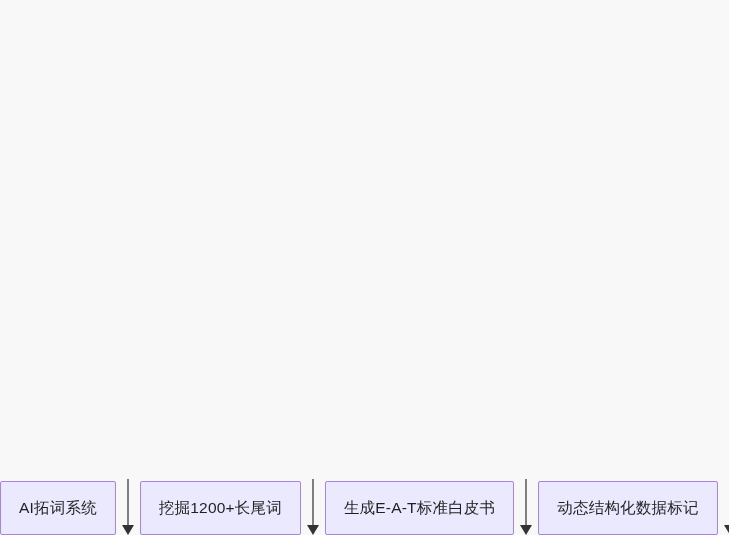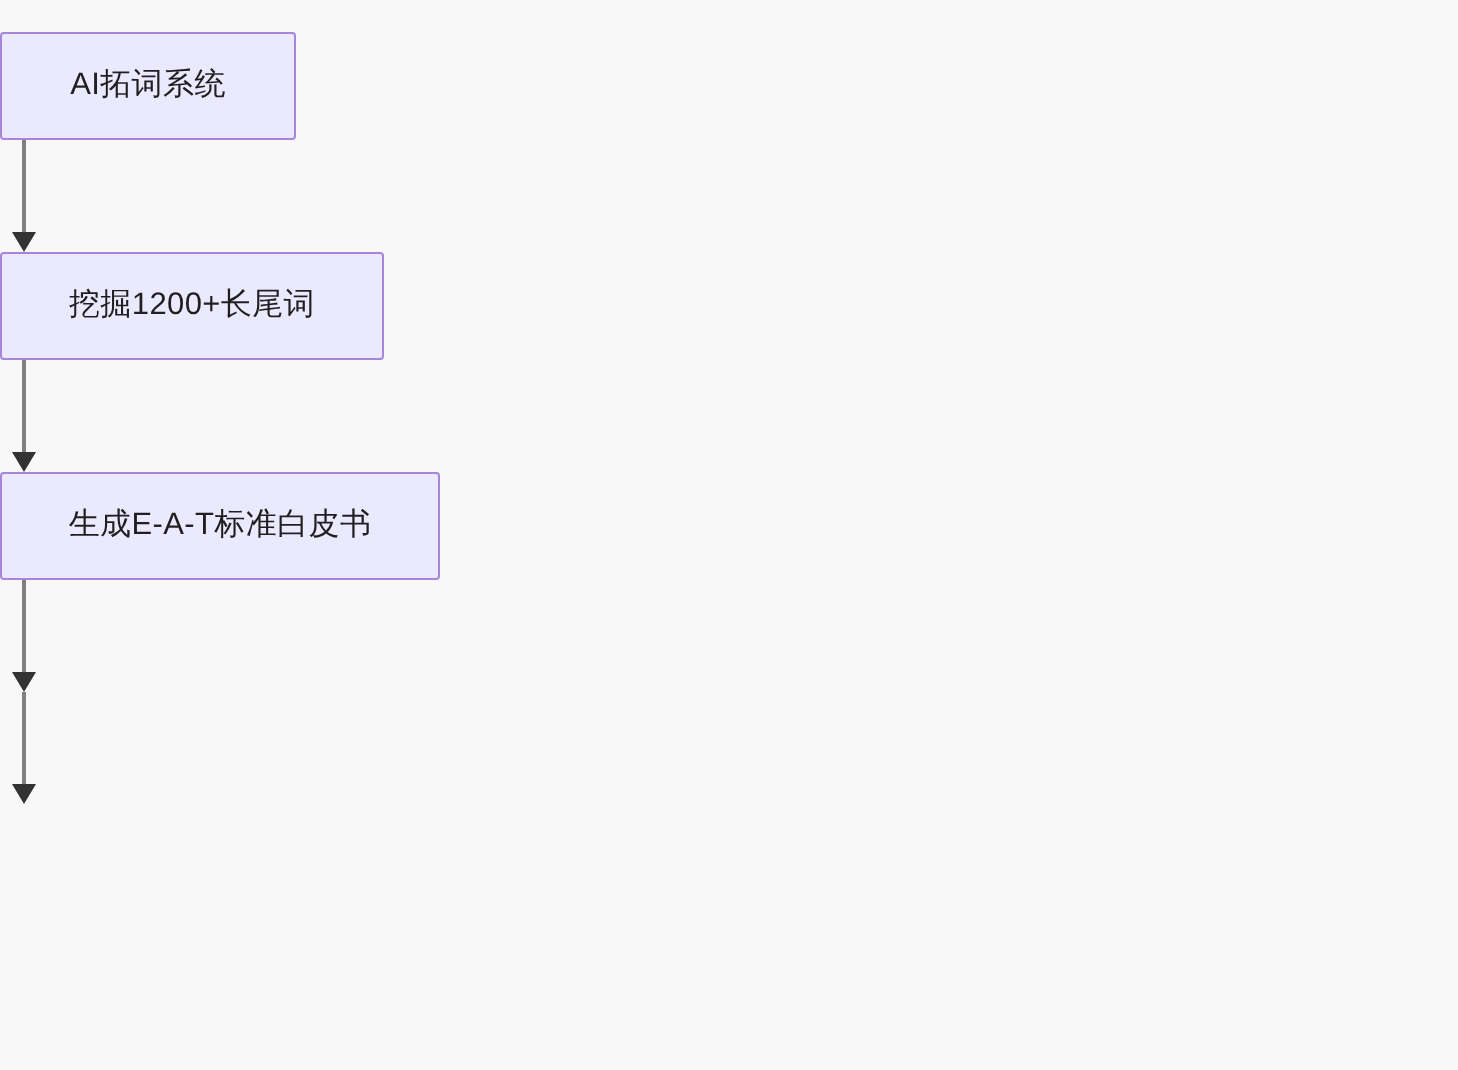--- a/index.html
+++ b/index.html
@@ -21,22 +21,22 @@
     background: #f8f8f8;
   }
 
   .flow-column {
     position: absolute;
     left: 0;
     top: 0;
     width: 729px;
     height: 535px;
     display: flex;
-    flex-direction: column;
-    align-items: flex-start;
+    flex-direction: row;
+    align-items: flex-end;
   }
 
   .node {
     box-sizing: border-box;
     background: #ebe9fd;
     border: 1.6px solid #a884dd;
     border-radius: 2px;
     height: 54px;
     display: flex;
     align-items: center;
@@ -49,21 +49,21 @@
   .node-label {
     font-size: 15.5px;
     line-height: 1.2;
     color: #1f1f20;
     white-space: nowrap;
     letter-spacing: 0.2px;
   }
 
   
   .node-w1 { width: 148px; }
-  .node-w2 { width: 192px; }
+  .node-w2 { width: 170px; }
   .node-w3 { width: 220px; }
   .node-w4 { width: 213px; }
   .node-w5 { width: 237px; }
 
   
   .connector {
     width: 24px;
     height: 56px;
     position: relative;
     z-index: 1;
@@ -120,20 +120,23 @@
 
     <div class="node node-w3">
       <span class="node-label">生成E-A-T标准白皮书</span>
     </div>
 
     <div class="connector">
       <div class="line"></div>
       <div class="arrowhead"></div>
     </div>
 
+    <div class="node node-w4">
+      <span class="node-label">动态结构化数据标记</span>
+    </div>
 
     <div class="connector">
       <div class="line"></div>
       <div class="arrowhead"></div>
     </div>
 
 
   </div>
 </div>
 

